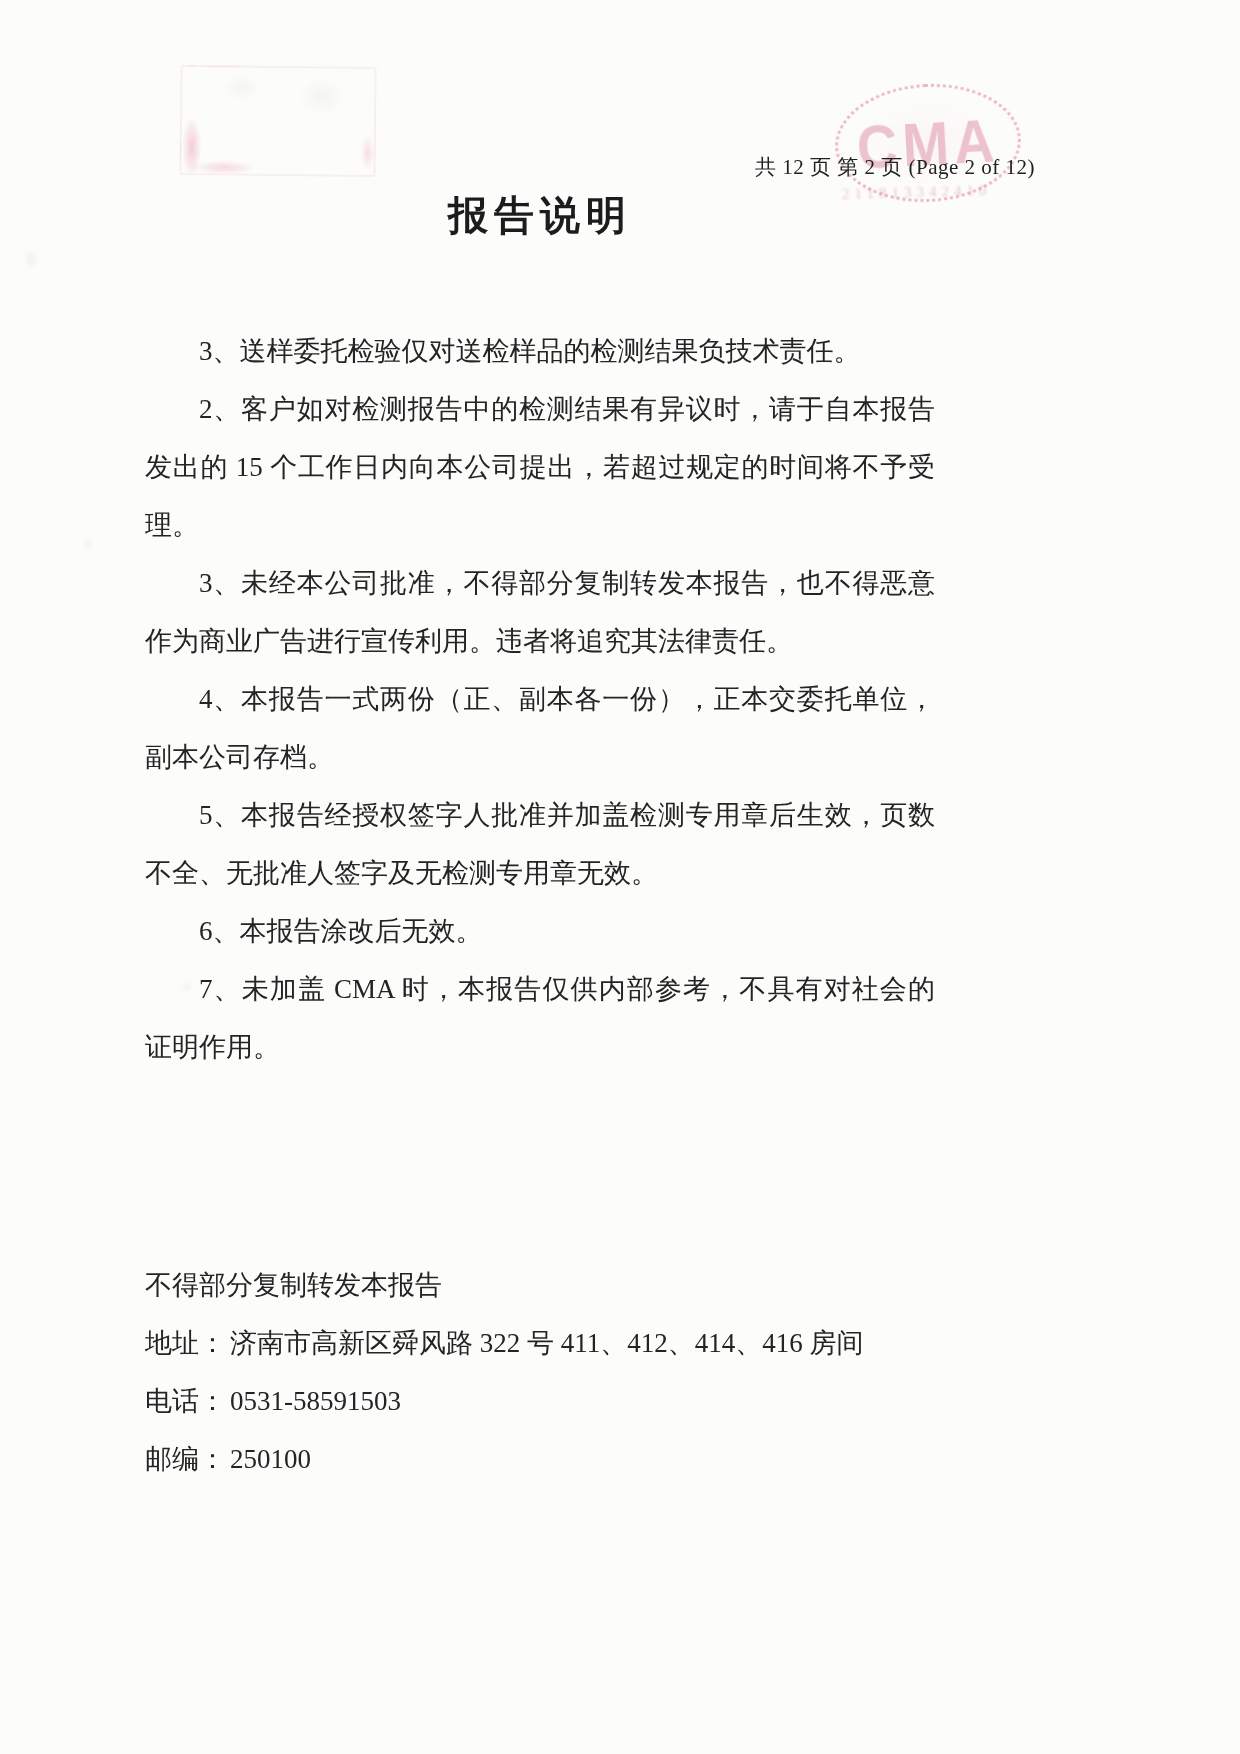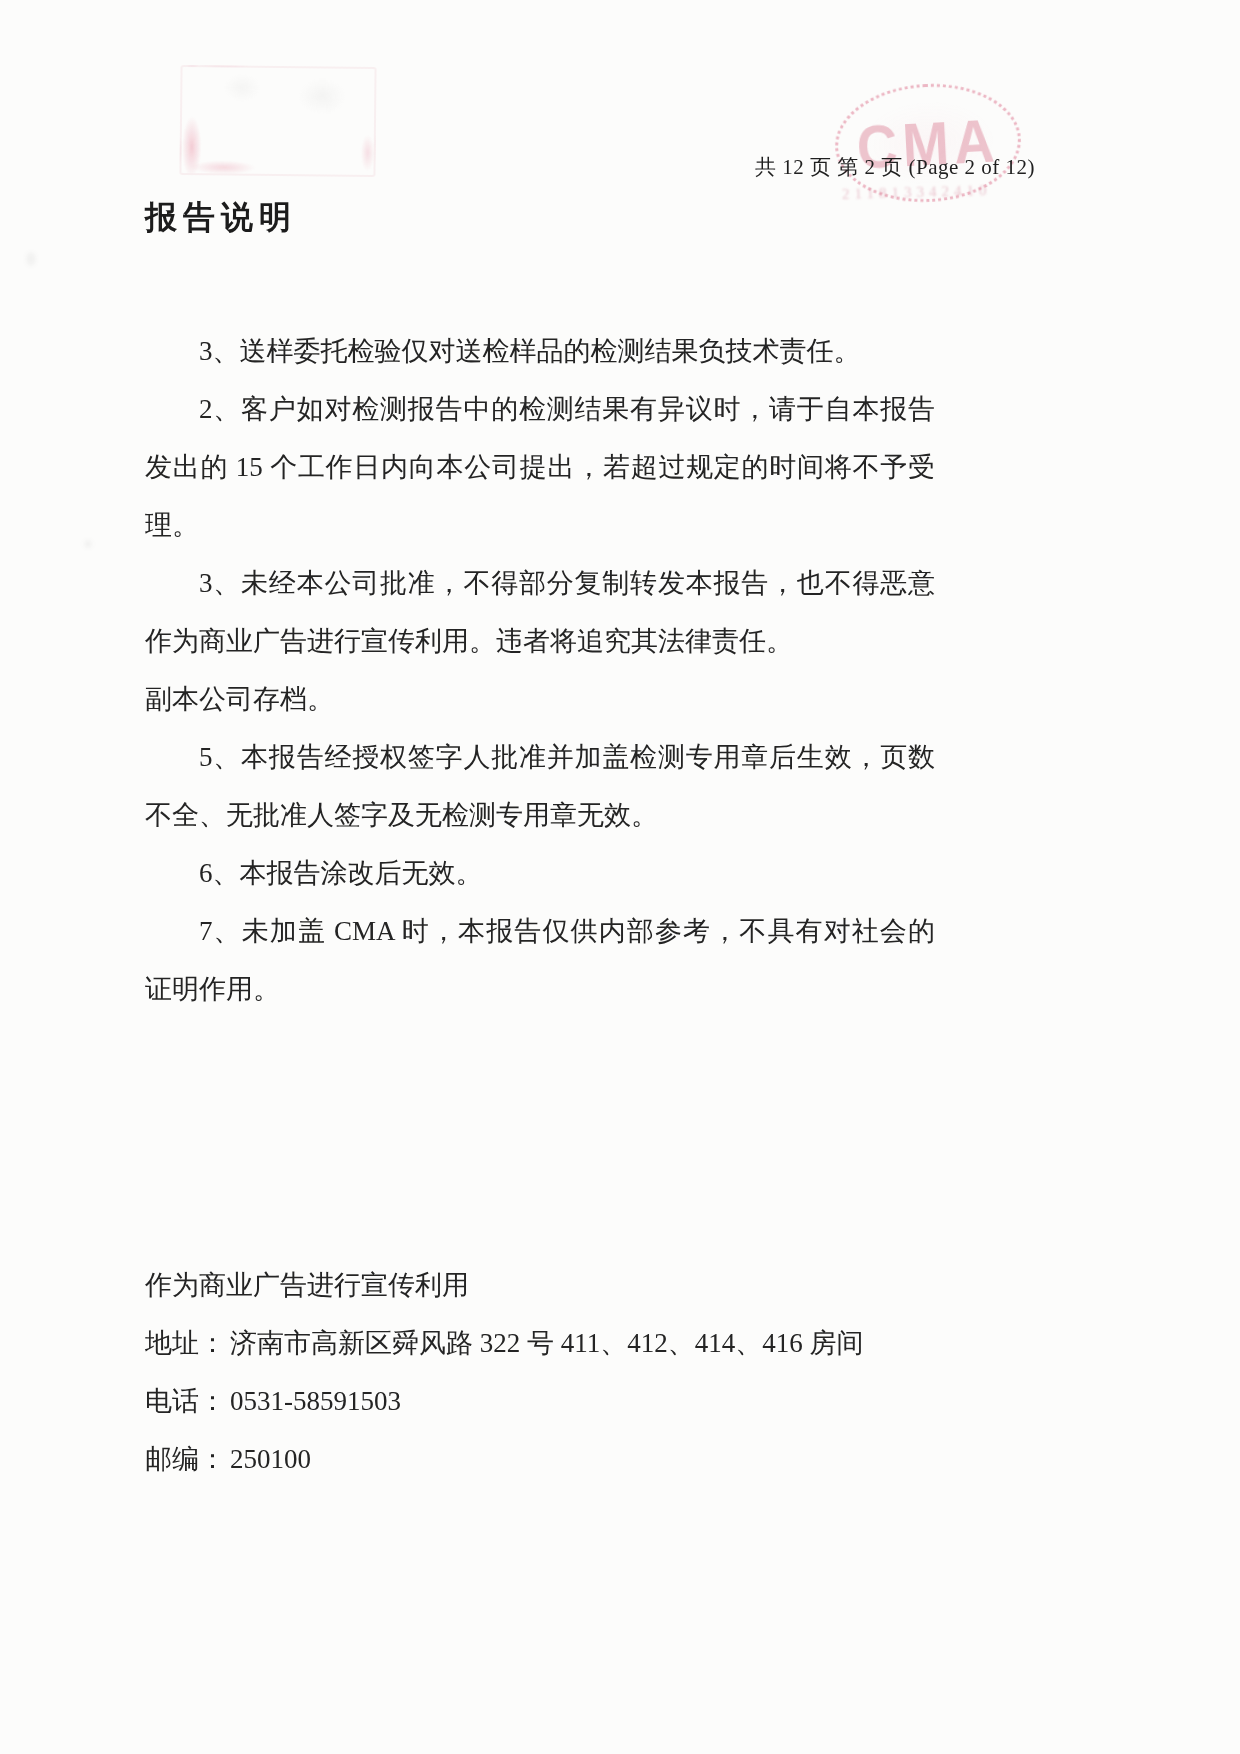--- a/index.html
+++ b/index.html
@@ -9,23 +9,22 @@
     font-family:"Liberation Serif","DejaVu Serif",serif;
     color:#262626;
   }
   
   .page-indicator{
     position:absolute;left:755px;top:153px;z-index:3;
     font-size:21px;letter-spacing:.5px;color:#1f1f1f;white-space:nowrap;
   }
   .doc-title{
     position:absolute;left:145px;top:188px;width:790px;z-index:2;
-    font-size:32px;font-weight:700;letter-spacing:6px;
+    text-align:center;font-size:40px;font-weight:700;letter-spacing:6px;
     color:#1c1c1c;
-    margin-top:8px;
   }
   
   .stamp-left{
     position:absolute;left:180px;top:66px;width:192px;height:106px;z-index:1;
     border:2px solid rgba(216,130,150,0.10);border-radius:3px;
     transform:rotate(.6deg);
     background:
       radial-gradient(14px 44px at 10px 80px, rgba(222,92,122,.30), transparent 70%),
       radial-gradient(46px 10px at 42px 100px, rgba(222,92,122,.22), transparent 70%),
       radial-gradient(10px 26px at 186px 84px, rgba(222,92,122,.18), transparent 70%),
@@ -88,30 +87,31 @@
 
   <div class="doc-title">报告说明</div>
 
   <div class="notes">
     <div class="ln ind">3、送样委托检验仅对送检样品的检测结果负技术责任。</div>
     <div class="ln ind jf">2、客户如对检测报告中的检测结果有异议时，请于自本报告</div>
     <div class="ln jf">发出的 15 个工作日内向本公司提出，若超过规定的时间将不予受</div>
     <div class="ln">理。</div>
     <div class="ln ind jf">3、未经本公司批准，不得部分复制转发本报告，也不得恶意</div>
     <div class="ln">作为商业广告进行宣传利用。违者将追究其法律责任。</div>
+    <div class="ln ind jf">4、本报告一式两份（正、副本各一份），正本交委托单位，</div>
     <div class="ln">副本公司存档。</div>
     <div class="ln ind jf">5、本报告经授权签字人批准并加盖检测专用章后生效，页数</div>
     <div class="ln">不全、无批准人签字及无检测专用章无效。</div>
     <div class="ln ind">6、本报告涂改后无效。</div>
     <div class="ln ind jf">7、未加盖 CMA 时，本报告仅供内部参考，不具有对社会的</div>
     <div class="ln">证明作用。</div>
   </div>
 
   <div class="footer">
-    <div class="f-row">作为商业广告进行宣传利用</div>
+    <div class="f-row">不得部分复制转发本报告</div>
     <div class="f-row">
       <span class="f-label">地址：</span><span>济南市高新区舜风路 322 号 411、412、414、416 房间</span>
     </div>
     <div class="f-row">
       <span class="f-label">电话：</span><span>0531-58591503</span>
     </div>
     <div class="f-row">
       <span class="f-label">邮编：</span><span>250100</span>
     </div>
   </div>

